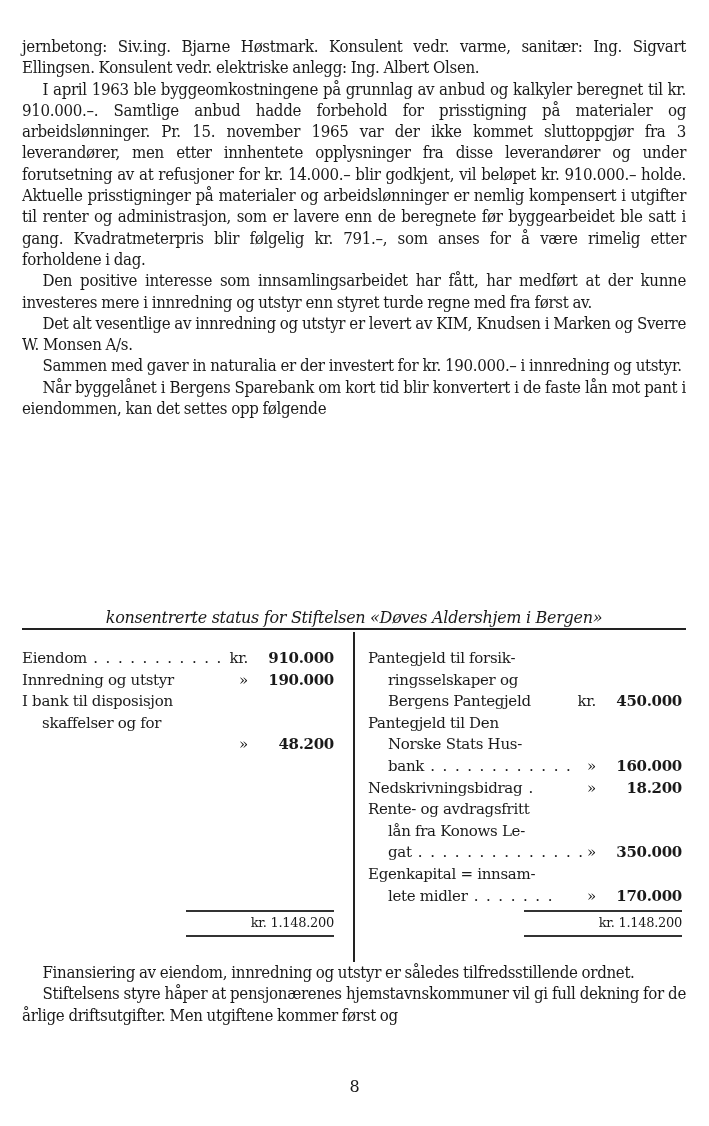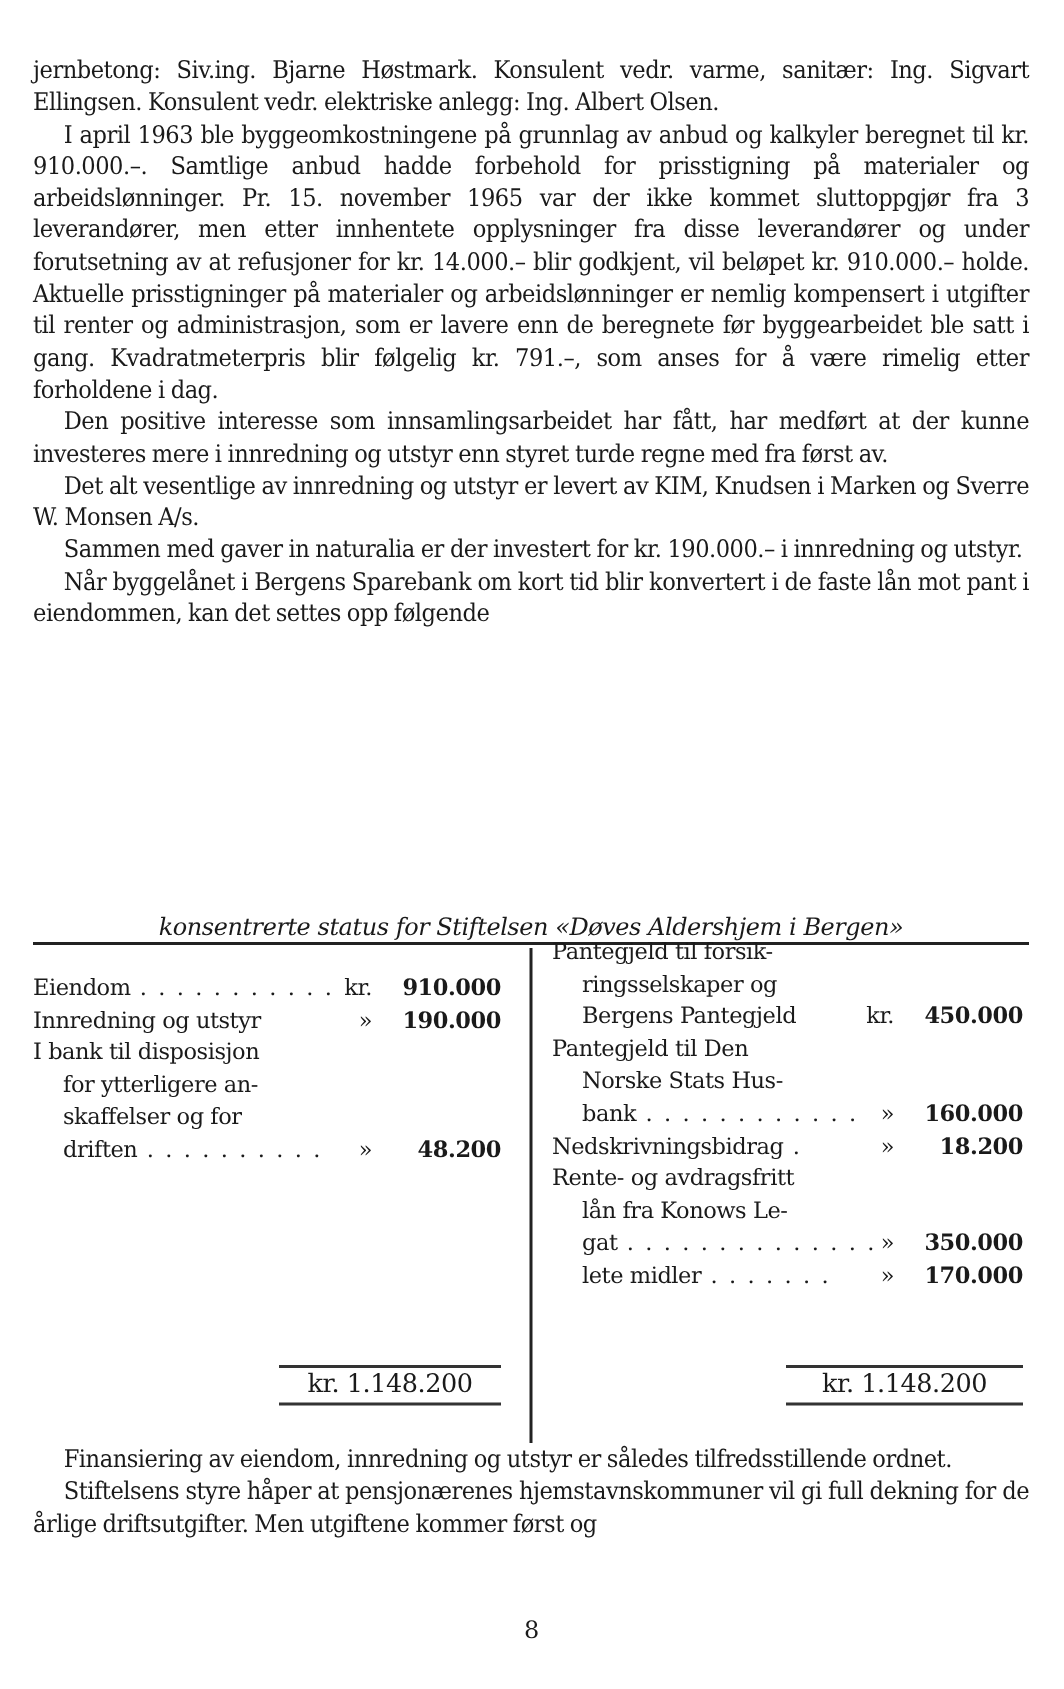--- a/index.html
+++ b/index.html
@@ -27,21 +27,21 @@
   .col.right { top: 590px; left: 346px; width: 314px; }
   .row { position: relative; height: 21.6px; white-space: nowrap; }
   .row .lbl { position: absolute; left: 0; }
   .row .lbl.cont { left: 20px; }
   .row .cur { position: absolute; right: 86px; }
   .row .amt { position: absolute; right: 0; font-weight: bold; }
   .dots { letter-spacing: 1.4px; }
   .total-left { position: absolute; top: 872px; left: 164px; width: 148px; }
   .total-right { position: absolute; top: 872px; left: 502px; width: 158px; }
   .total-line { height: 1.5px; background: #333; width: 100%; }
-  .total-val { font-size: 17px; line-height: 22px; text-align: center; letter-spacing: -0.3px; }
+  .total-val { font-size: 13px; line-height: 22px; text-align: right; letter-spacing: -0.3px; }
   .total-dbl { height: 2px; background: #333; width: 100%; margin-top: 1px; }
   .bottom { position: absolute; top: 925px; left: 0; }
   .pagenum { position: absolute; top: 1077px; left: 0; width: 709px; text-align: center; font-size: 16px; }
 </style>
 </head>
 <body>
 
 <div class="page">
   <div id="top-text">
     <p class="p">jernbetong: Siv.ing. Bjarne Høstmark. Konsulent vedr. varme, sanitær: Ing. Sigvart Ellingsen. Konsulent vedr. elektriske anlegg: Ing. Albert Olsen.</p>
@@ -64,32 +64,28 @@
       </div>
       <div class="row">
         <span class="lbl">Innredning og utstyr</span>
         <span class="cur">»</span>
         <span class="amt">190.000</span>
       </div>
       <div class="row">
         <span class="lbl">I bank til disposisjon</span>
       </div>
       <div class="row">
-        <span class="lbl cont">for ytterligere an-</span>
-      </div>
-      <div class="row">
         <span class="lbl cont">skaffelser og for</span>
       </div>
       <div class="row">
-        <span class="lbl cont">driften<span class="dots"> . . . . . . . . . .</span></span>
         <span class="cur">»</span>
         <span class="amt">48.200</span>
       </div>
     </div>
-  <div class="col right" id="liab-col" style="top:588px">
+  <div class="col right" id="liab-col" style="top:612px">
       <div class="row">
         <span class="lbl">Pantegjeld til forsik-</span>
       </div>
       <div class="row">
         <span class="lbl cont">ringsselskaper og</span>
       </div>
       <div class="row">
         <span class="lbl cont">Bergens Pantegjeld</span>
         <span class="cur">kr.</span>
         <span class="amt">450.000</span>
@@ -115,20 +111,23 @@
       </div>
       <div class="row">
         <span class="lbl cont">lån fra Konows Le-</span>
       </div>
       <div class="row">
         <span class="lbl cont">gat<span class="dots"> . . . . . . . . . . . . . .</span></span>
         <span class="cur">»</span>
         <span class="amt">350.000</span>
       </div>
       <div class="row">
+        <span class="lbl">Egenkapital = innsam-</span>
+      </div>
+      <div class="row">
         <span class="lbl cont">lete midler<span class="dots"> . . . . . . .</span></span>
         <span class="cur">»</span>
         <span class="amt">170.000</span>
       </div>
     </div>
 
   <div class="total-left" style="top:874px">
     <div class="total-line"></div>
     <div class="total-val">kr. 1.148.200</div>
     <div class="total-dbl"></div>

